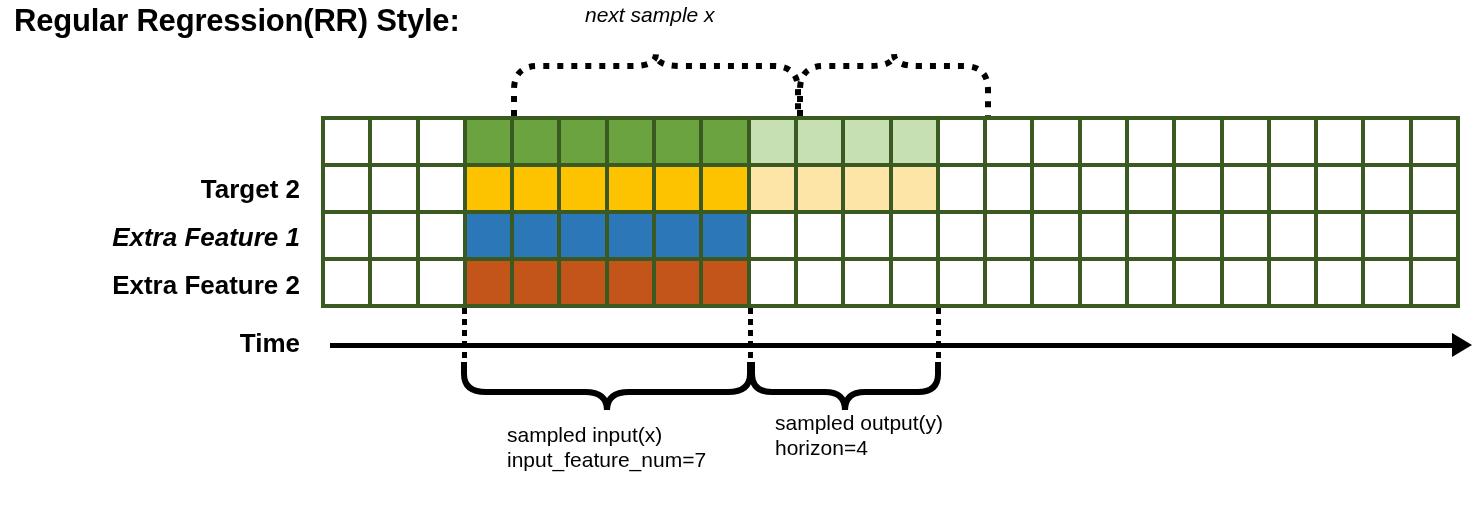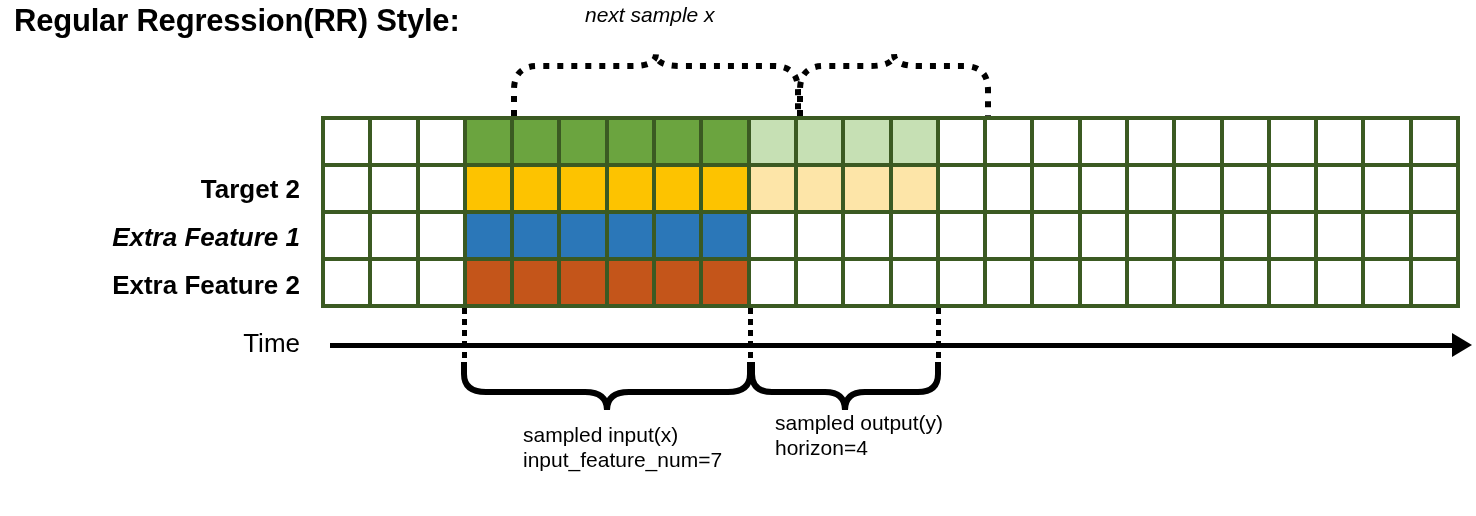--- a/index.html
+++ b/index.html
@@ -41,21 +41,21 @@
     grid-template-rows:repeat(4,1fr);
     gap:4px;
     padding:4px;
     box-sizing:border-box;
   }
   .cell{background:#ffffff;}
 
   
   #time-label{
     left:0px;top:328px;width:300px;text-align:right;
-    font-size:26px;font-weight:400;
+    font-size:26px;font-weight:700;
   }
   #time-axis{
     left:330px;top:343px;width:1137px;height:5px;background:#000;
   }
   #time-arrow{
     left:1452px;top:333px;
     width:0;height:0;
     border-top:12px solid transparent;
     border-bottom:12px solid transparent;
     border-left:20px solid #000;
@@ -206,21 +206,21 @@
     <path d="M 800,116 L 800,90 Q 800,66 824,66 L 870,66 Q 894,66 894,54 Q 894,66 918,66 L 964,66 Q 988,66 988,90 L 988,116" fill="none" stroke="#000" stroke-width="6" stroke-dasharray="6 8" stroke-linecap="butt"></path>
   </svg>
 
   <div class="abs brace-label" style="left:585px;top:3px;">next sample x</div>
 
   <svg class="abs" style="left:0px;top:360px;width:1476px;height:60px;">
     <path d="M 464,2 L 464,14 Q 464,32 486,32 L 585,32 Q 607,32 607,50 Q 607,32 629,32 L 728,32 Q 750,32 750,14 L 750,2" fill="none" stroke="#000" stroke-width="6" stroke-linecap="butt"></path>
     <path d="M 752,2 L 752,14 Q 752,32 772,32 L 825,32 Q 845,32 845,50 Q 845,32 865,32 L 918,32 Q 938,32 938,14 L 938,2" fill="none" stroke="#000" stroke-width="6" stroke-linecap="butt"></path>
   </svg>
 
-  <div class="abs" style="left:507px;top:422px;margin-left:16px;">
+  <div class="abs" style="left:507px;top:422px;">
     <div class="ann">sampled input(x)</div>
     <div class="ann">input_feature_num=7</div>
   </div>
 
   <div class="abs" style="left:775px;top:410px;">
     <div class="ann">sampled output(y)</div>
     <div class="ann">horizon=4</div>
   </div>
 
 </div>

